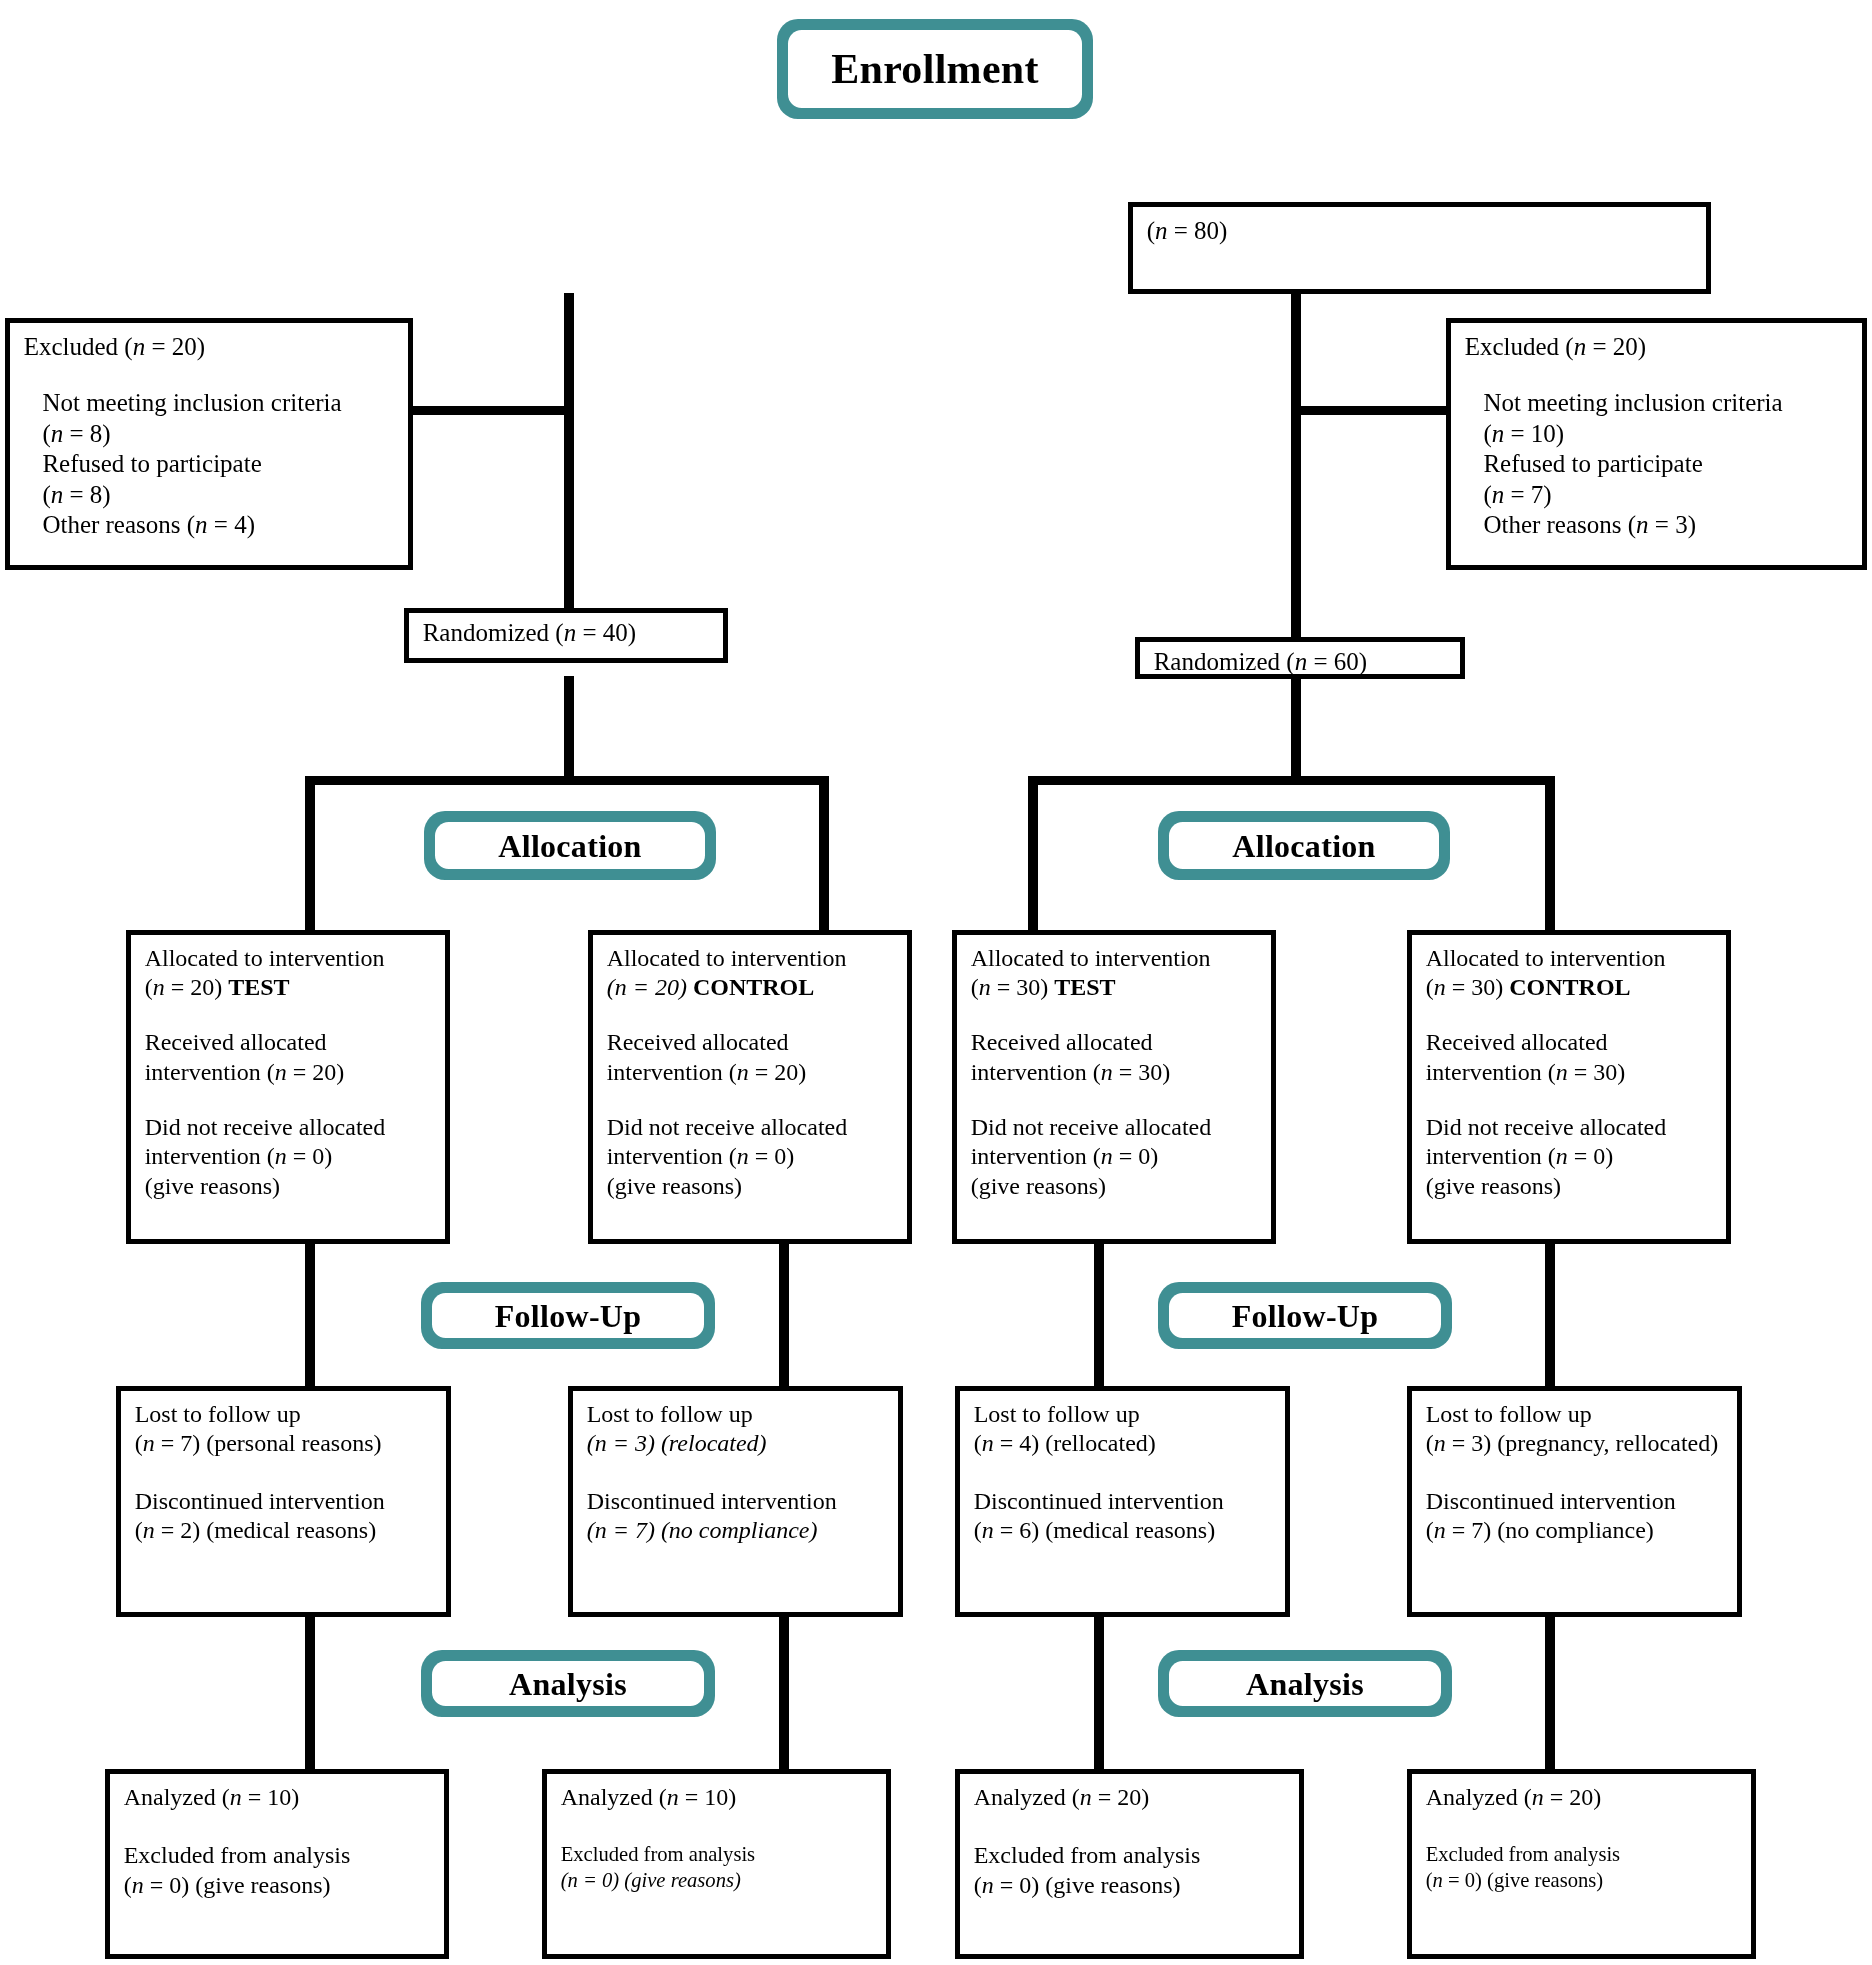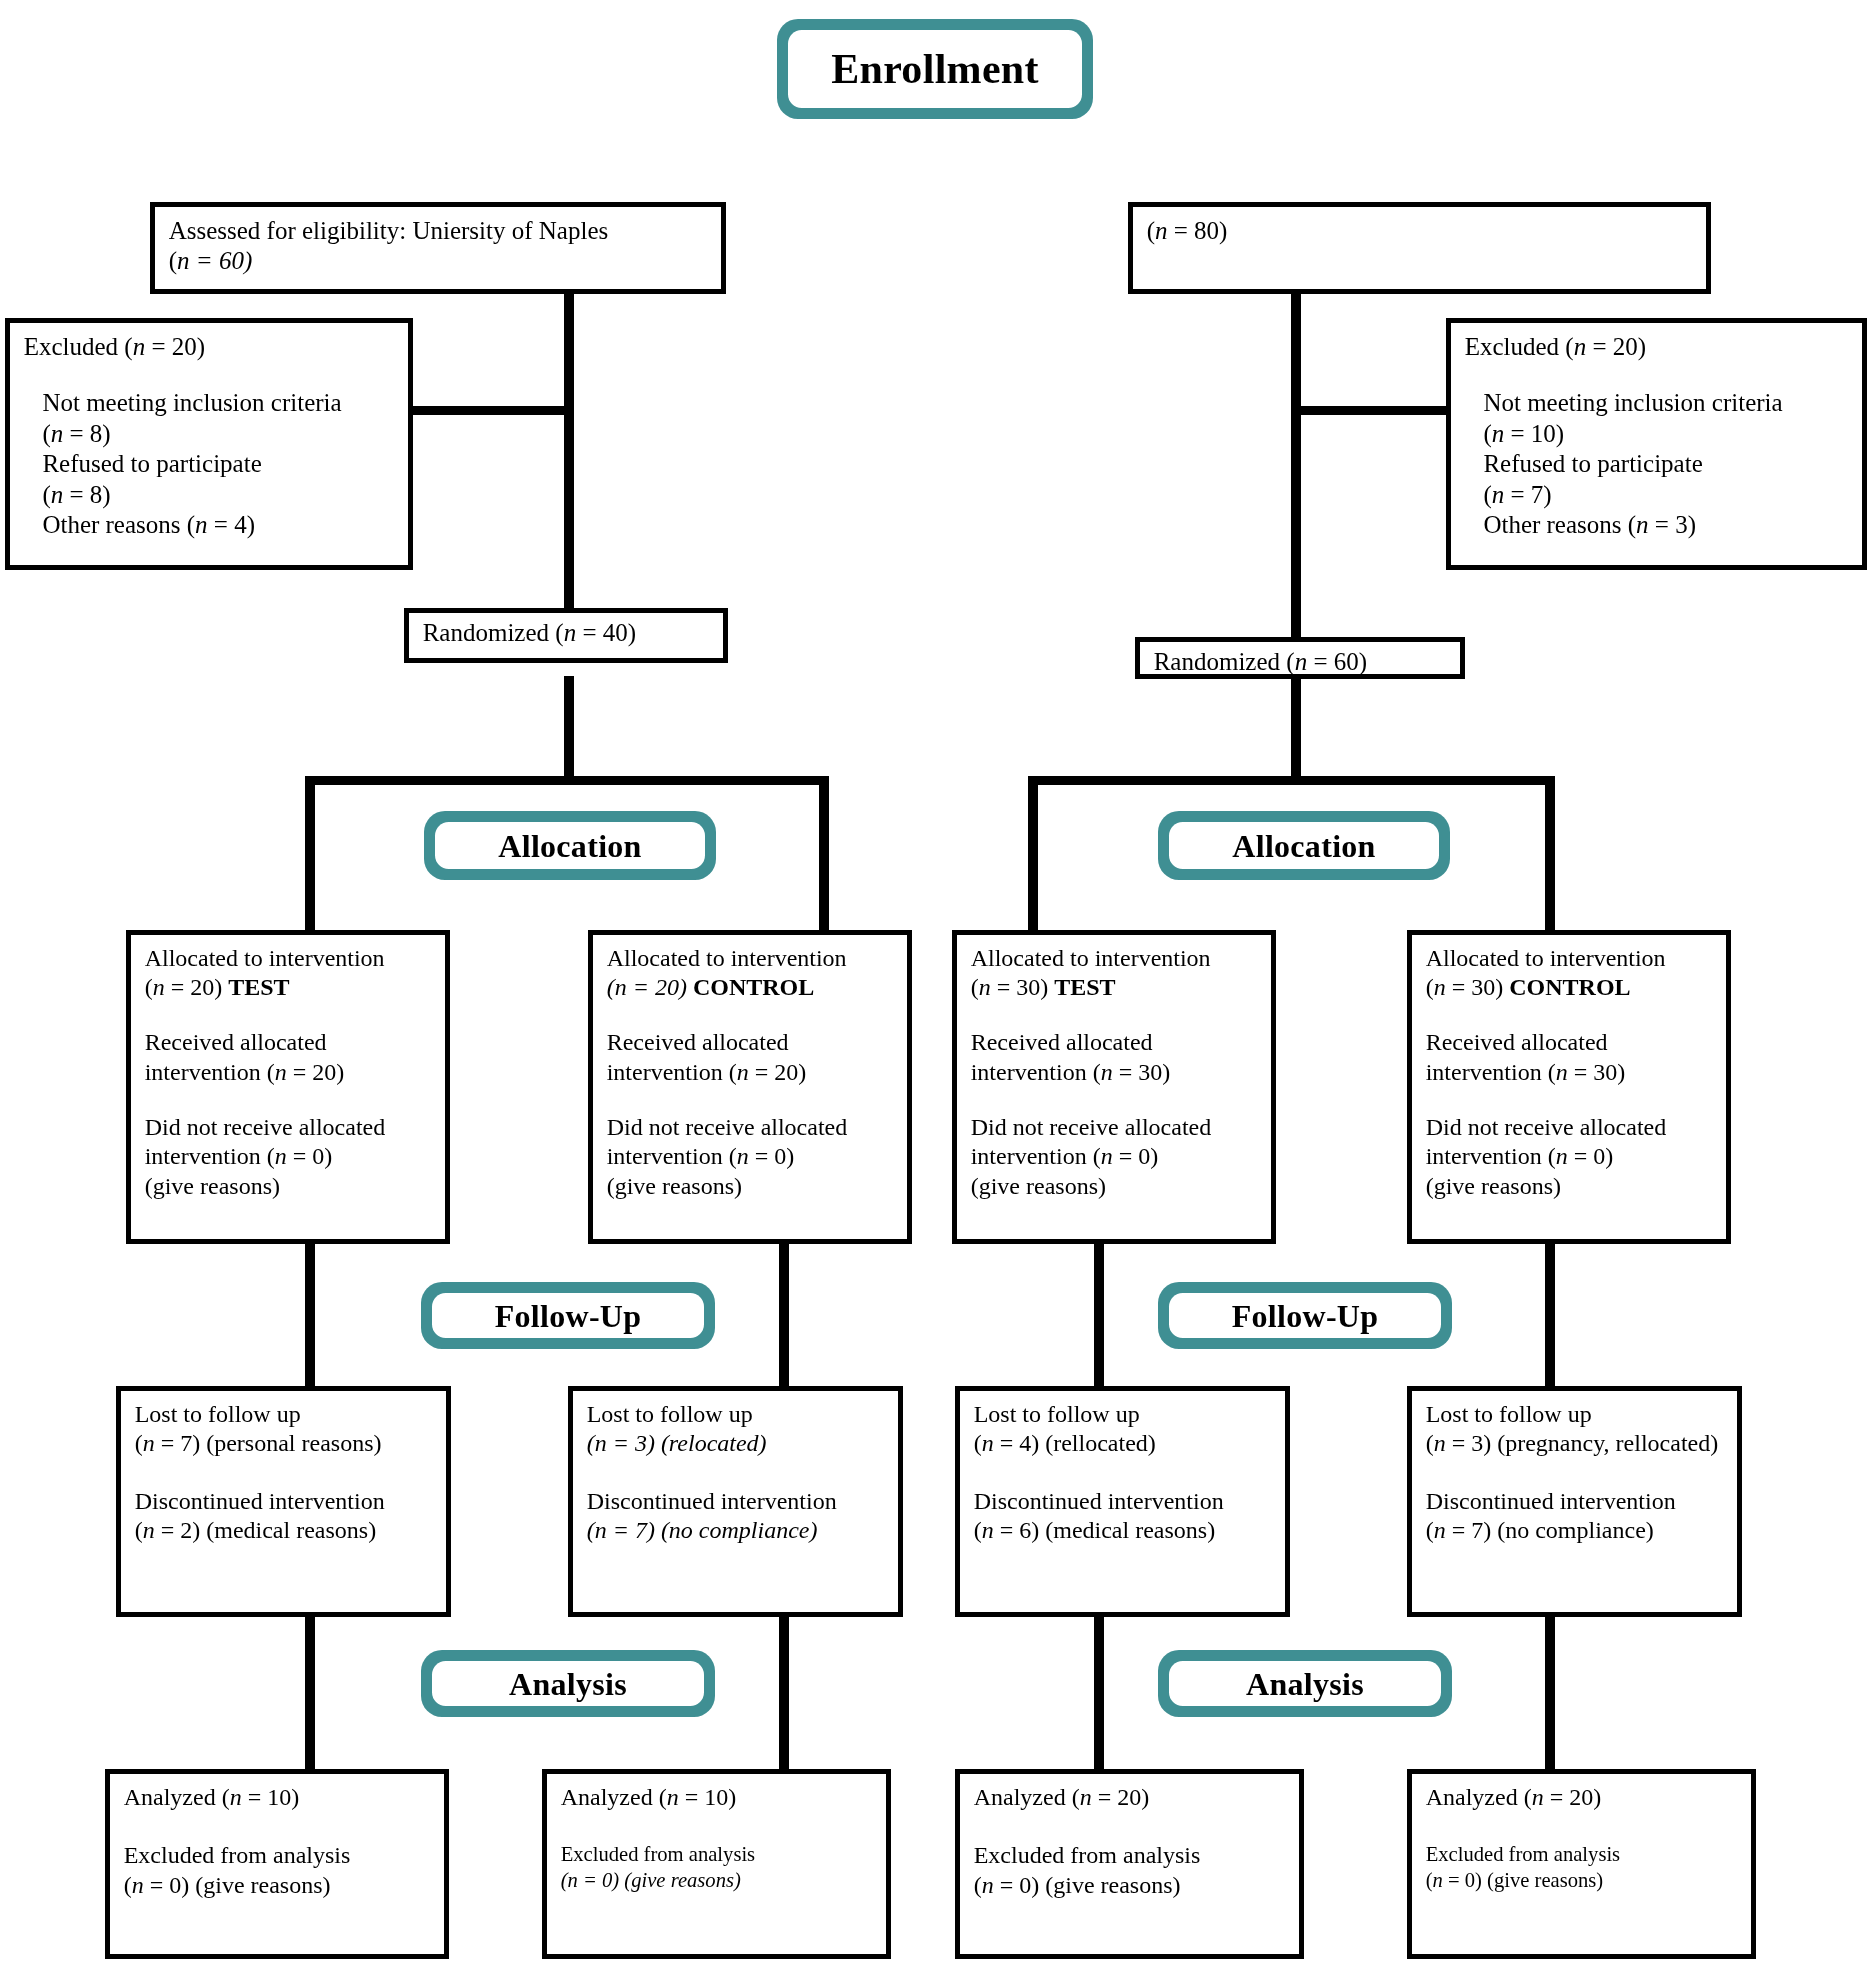--- a/index.html
+++ b/index.html
@@ -102,26 +102,20 @@
   <div class="ln" style="left:1545px;top:1240px;width:10px;height:150px;"></div>
   <div class="ln" style="left:1094px;top:1614px;width:10px;height:162px;"></div>
   <div class="ln" style="left:1545px;top:1614px;width:10px;height:162px;"></div>
 
   <div class="banner" style="left:745px;top:18.7px;width:316px;height:100px;margin-left:32px;">
     <div class="inner">
       <span style="font-size:42px;">Enrollment</span>
     </div>
   </div>
 
-  <div class="box t-lg" style="left:150px;top:202px;width:576px;height:92px;">
-    <div class="pad">
-      <p>Assessed for eligibility: Uniersity of Naples</p>
-      <p><span>(</span><i>n</i><i> = 60)</i></p>
-    </div>
-  </div>
 
   <div class="box t-lg" style="left:1128px;top:202px;width:583px;height:92px;">
     <div class="pad">
       <p><span>(</span><i>n</i><span> = 80)</span></p>
     </div>
   </div>
 
   <div class="box t-lg" style="left:5px;top:318px;width:408px;height:252px;">
     <div class="pad">
       <p><span>Excluded (</span><i>n</i><span> = 20)</span></p>

